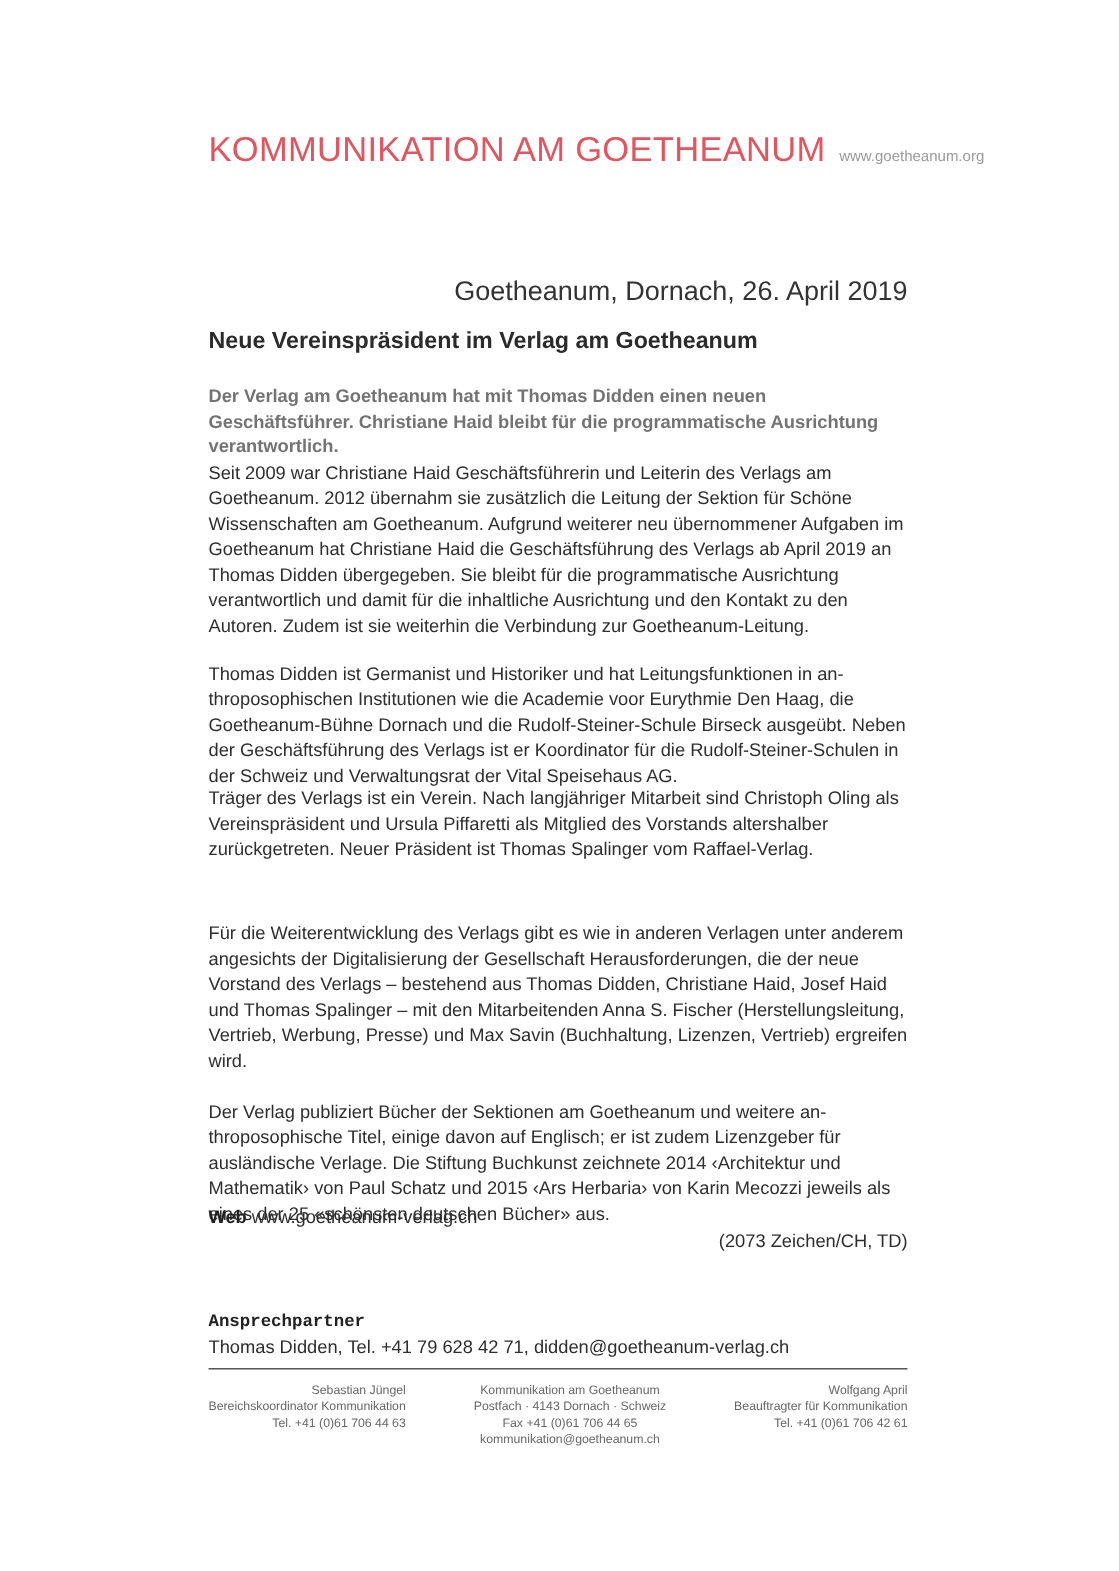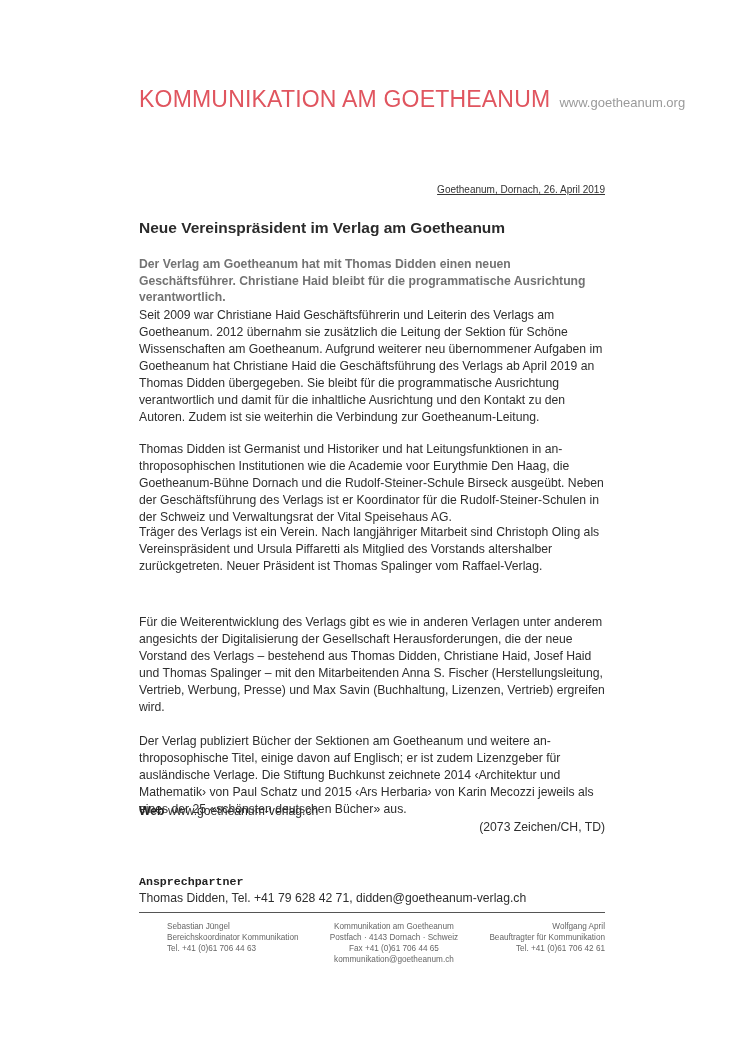--- a/index.html
+++ b/index.html
@@ -1,23 +1,23 @@
 <!DOCTYPE html>
 <html><head>
   <meta charset="utf-8">
   <style>
     html, body { margin: 0; padding: 0; background: #ffffff; }
     body { width: 746px; height: 1047px; position: relative; overflow: hidden;
            font-family: "DejaVu Sans", "Liberation Sans", sans-serif; color: #2b2b2b; }
     .masthead { position: absolute; left: 139px; top: 86px; white-space: nowrap; }
     .masthead .brand { font-family: "Liberation Sans", sans-serif; font-size: 23px; color: #e0555f;
                        letter-spacing: 0.2px; font-weight: normal; }
-    .masthead .url { font-family: "Liberation Sans", sans-serif; font-size: 13px; color: #9a9a9a; margin-left: 4px; }
+    .masthead .url { font-family: "Liberation Sans", sans-serif; font-size: 10px; color: #9a9a9a; margin-left: 4px; }
     .dateline { position: absolute; left: 139px; top: 184px; width: 466px; text-align: right;
-                font-family: "Liberation Sans", sans-serif; font-size: 10px; color: #333; text-decoration: underline; }
+                font-family: "Liberation Sans", sans-serif; font-size: 18px; color: #333; }
     .title { position: absolute; left: 139px; top: 219px; width: 466px;
              font-family: "Liberation Sans", sans-serif; font-size: 15.5px; font-weight: bold; color: #2b2b2b; margin: 0; }
     .lead { position: absolute; left: 139px; top: 256px; width: 470px;
             font-family: "Liberation Sans", sans-serif; font-size: 12.2px; font-weight: bold; line-height: 16.5px; margin: 0; color: #737373; }
     .para { position: absolute; left: 139px; width: 470px;
             font-family: "Liberation Sans", sans-serif; font-size: 12.2px; line-height: 17px; margin: 0; color: #2e2e2e; }
     .p1 { top: 307px; }
     .p2 { top: 441px; }
     .p3 { top: 524px; }
     .p4 { top: 614px; }
@@ -27,21 +27,21 @@
     .web { position: absolute; left: 139px; top: 804px; font-family: "Liberation Sans", sans-serif; font-size: 12.2px; color: #2e2e2e; }
     .web b { color: #222; }
     .contact-label { position: absolute; left: 139px; top: 875px; font-family: Liberation Mono, monospace;
                      font-size: 11.6px; font-weight: bold; color: #222; }
     .contact-info { position: absolute; left: 139px; top: 891px; font-family: "Liberation Sans", sans-serif;
                     font-size: 12.2px; color: #2e2e2e; white-space: nowrap; }
     .rule { position: absolute; left: 139px; top: 912px; width: 466px; height: 0; border-top: 1.2px solid #555; }
     .footer { position: absolute; left: 139px; top: 921px; width: 466px; display: flex; justify-content: space-between;
               font-family: "Liberation Sans", sans-serif; font-size: 8.2px; line-height: 11px; color: #666; }
     .footer .col { white-space: nowrap; }
-    .footer .left { text-align: left; margin-left: 28px; }
+    .footer .left { text-align: right; }
     .footer .center { text-align: center; }
     .footer .right { text-align: right; }
     .footer .line { display: block; }
   </style>
 </head>
 <body>
 
 <div class="masthead">
   <span class="brand">KOMMUNIKATION AM GOETHEANUM</span>
   <span class="url">www.goetheanum.org</span>

